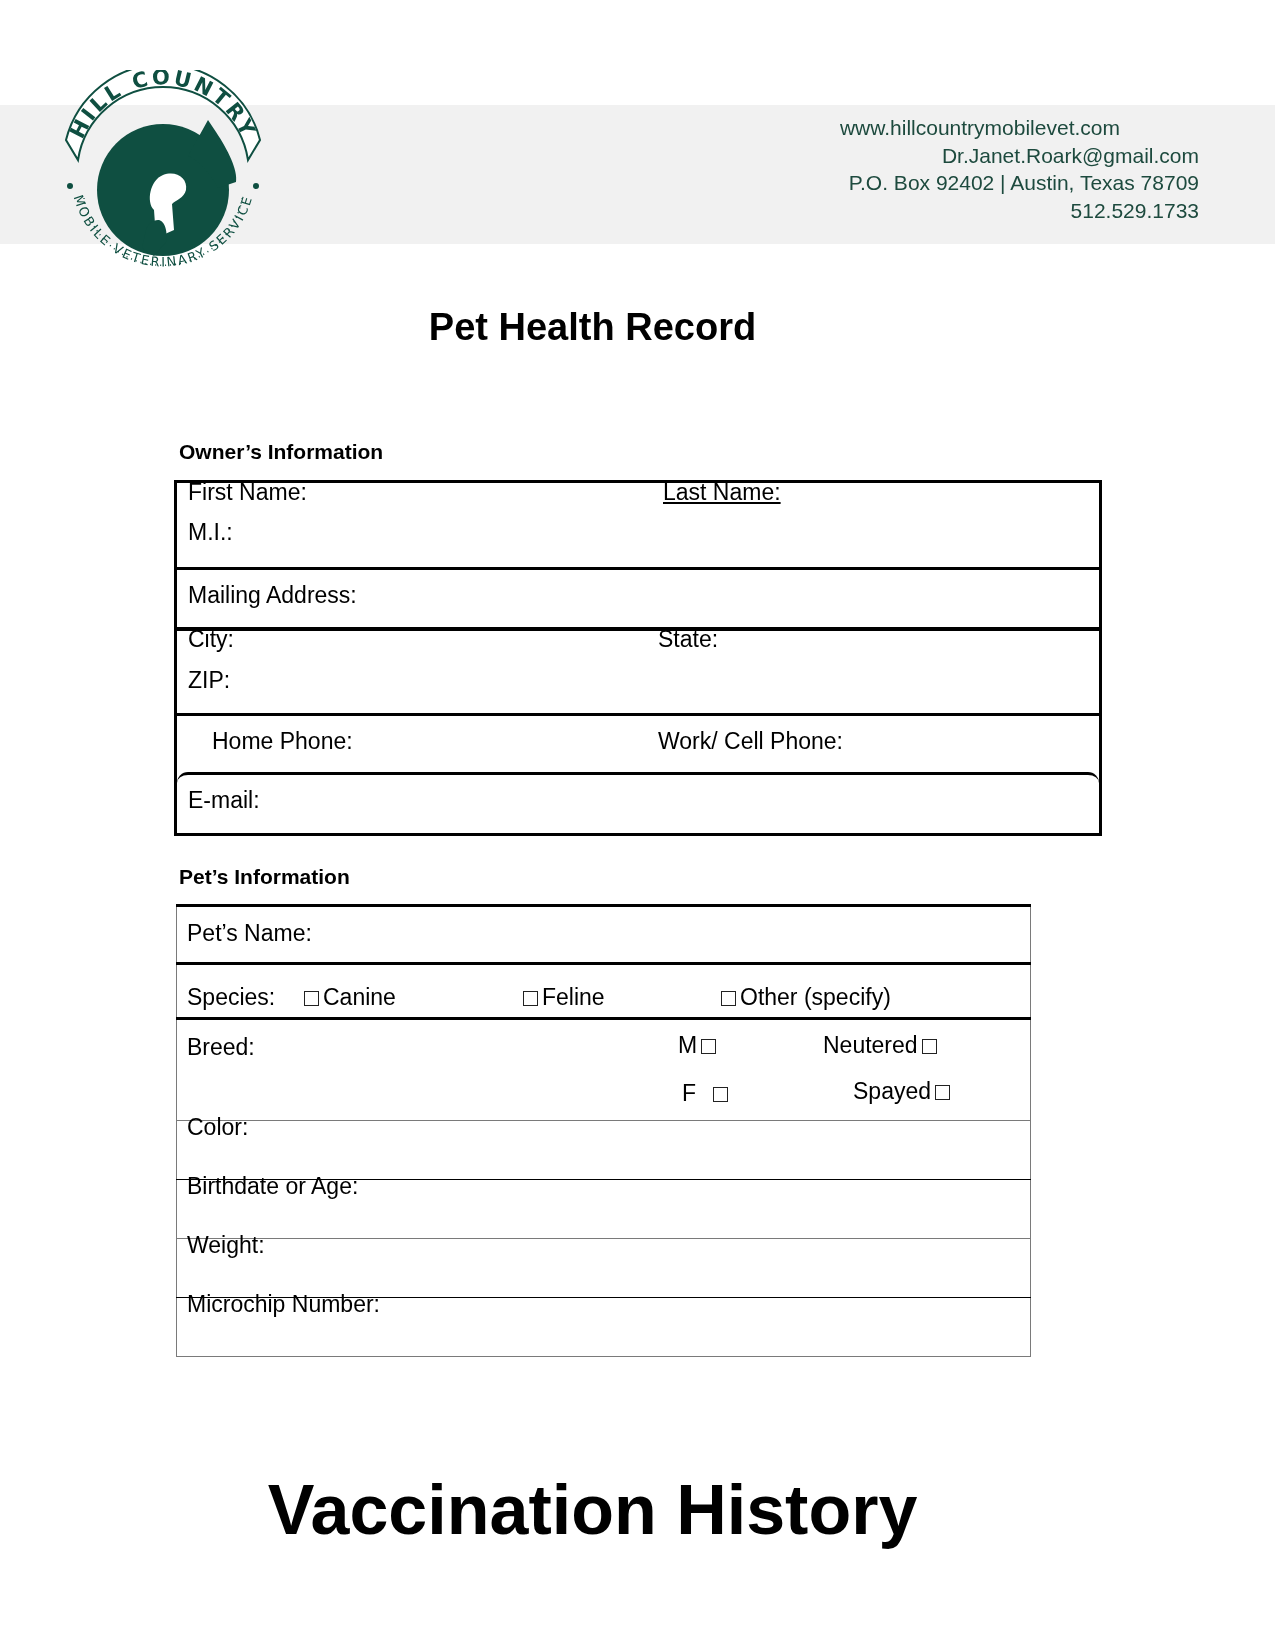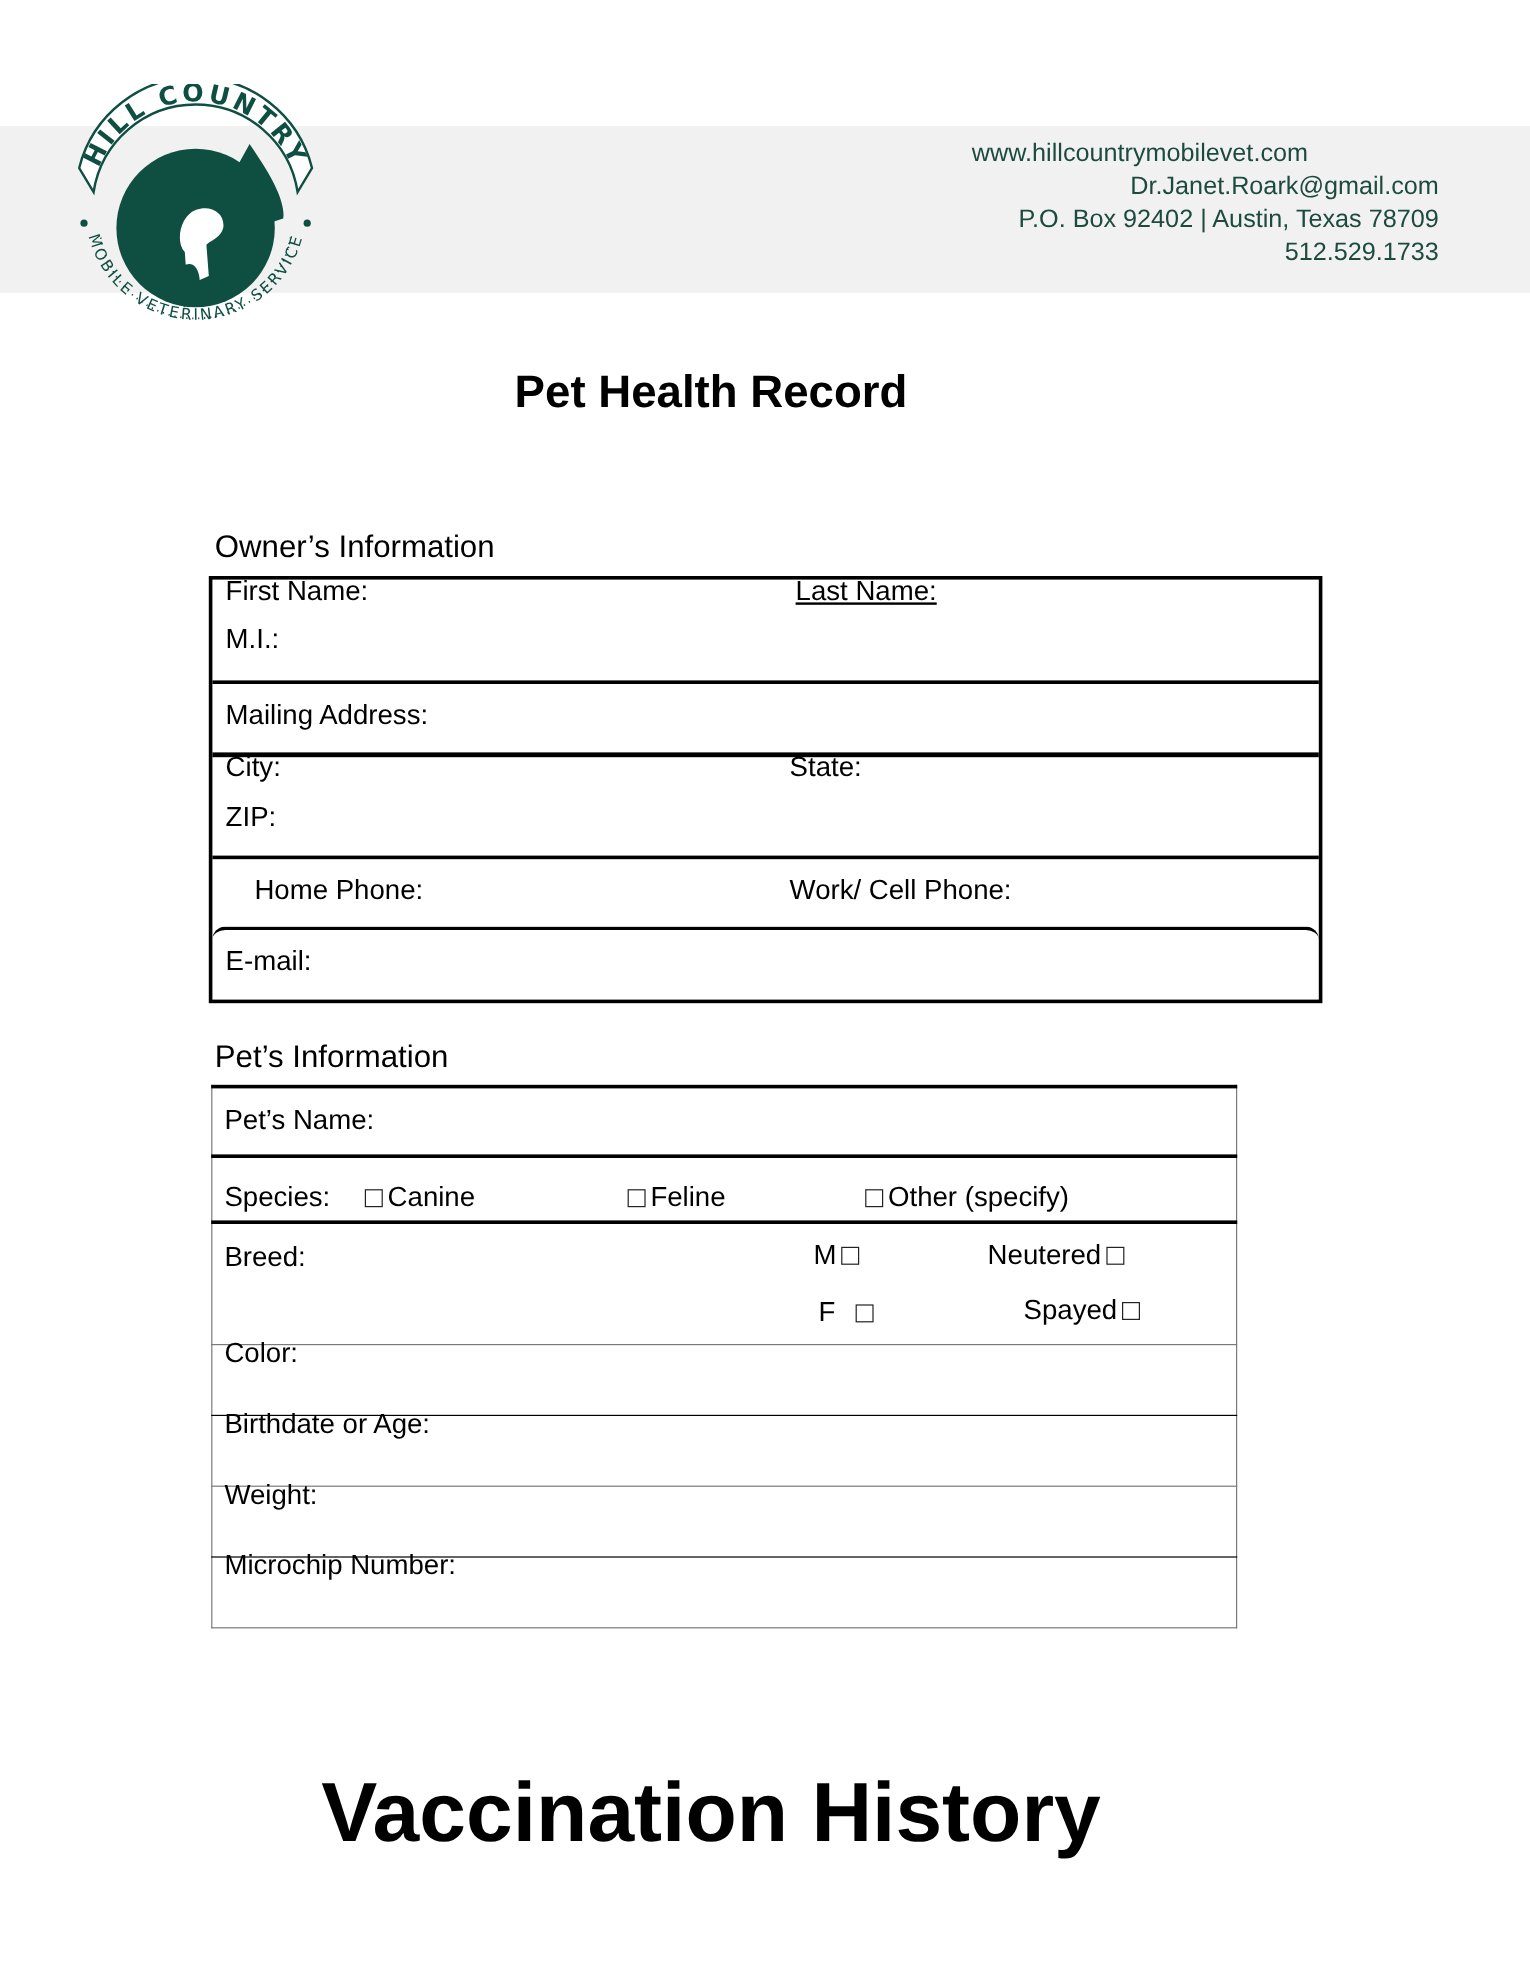--- a/index.html
+++ b/index.html
@@ -6,27 +6,27 @@
   body { width: 1275px; height: 1650px; position: relative; overflow: hidden;
          font-family: "Liberation Sans", sans-serif; color: #000; }
 
   .band { position: absolute; left: 0; top: 105px; width: 1275px; height: 139px; background: #f1f1f1; }
 
   .logo { position: absolute; left: 58px; top: 70px; width: 210px; height: 215px; }
 
   .contact { position: absolute; right: 76px; top: 114px; text-align: right; color: #1d4a3e;
              font-size: 21px; line-height: 27.5px; }
   .contact .line { display: block; white-space: nowrap; }
-  .contact .line.web { margin-right: 109px; }
+  .contact .line.web { margin-right: 79px; }
 
   .title { position: absolute; left: 0; width: 1185px; text-align: center; font-weight: bold; }
   .title.main { top: 306px; font-size: 38px; }
   .title.vacc { top: 1470px; font-size: 70px; left: 0; width: 1185px; }
 
-  .section-h { position: absolute; left: 179px; font-weight: normal; font-size: 26px; }
+  .section-h { position: absolute; left: 179px; font-weight: bold; font-size: 21px; }
   #owner-h { top: 440px; }
   #pet-h { top: 865px; }
 
   
   .owner { position: absolute; left: 174px; top: 480px; width: 928px; height: 356px;
            border: 3px solid #000; box-sizing: border-box; }
   .orow { position: absolute; left: 0; right: 0; box-sizing: border-box; }
   .orow.bt { border-top: 3px solid #000; }
   .lbl { position: absolute; font-size: 23px; white-space: nowrap; }
 

